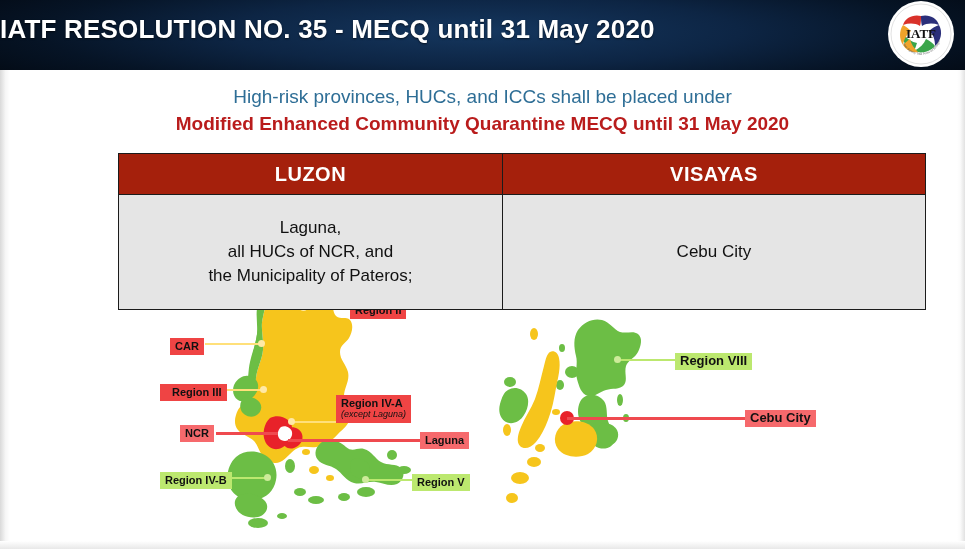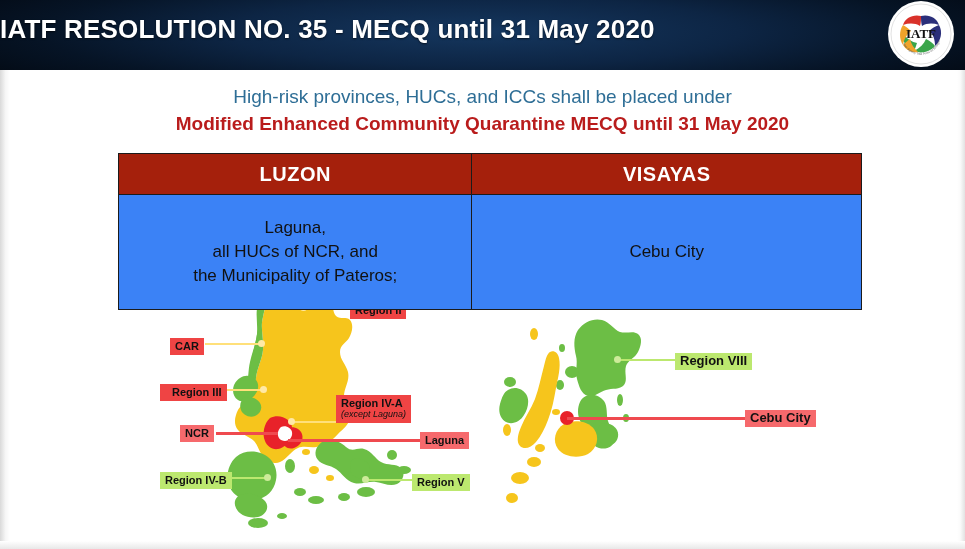--- a/index.html
+++ b/index.html
@@ -60,41 +60,41 @@
   }
 
   
   .maps{
     position:absolute;left:0;top:0;width:965px;height:549px;
     pointer-events:none;
   }
 
   
   .tbl{
-    position:absolute;left:118px;top:153px;width:744px;
+    position:absolute;left:118px;top:153px;width:808px;
     border-collapse:collapse;
     background:transparent;
     border-radius:15px;
   }
   .tbl th,.tbl td{
     border:1.6px solid #1b1b1b;
     text-align:center;
     vertical-align:middle;
   }
   .tbl th{
     background:#a5200c;
     color:#ffffff;
     font-size:20px;
     font-weight:bold;
     letter-spacing:.5px;
     height:36px;
     padding:2px 0;
   }
   .tbl td{
-    background:#3b82f6;
+    background:#e5e5e5;
     color:#111111;
     font-size:17px;
     height:106px;
     line-height:24px;
     padding:4px 12px;
   }
   .tbl col.c1{width:352px;}
   .tbl col.c2{width:388px;}
 
   

